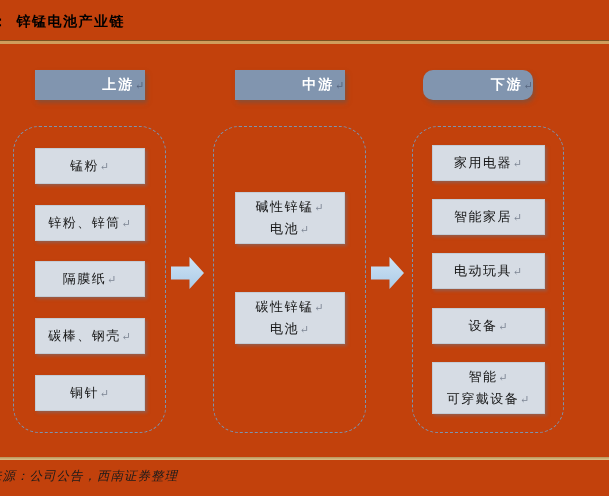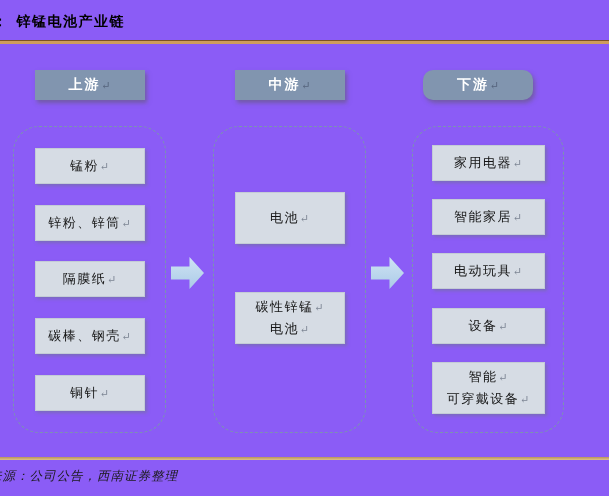--- a/index.html
+++ b/index.html
@@ -1,37 +1,37 @@
 <!DOCTYPE html>
 <html><head>
 <meta charset="utf-8">
 <style>
   html,body{margin:0;padding:0;background:#fff;}
-  .stage{position:relative;width:609px;height:496px;background:#8b5cf6;overflow:hidden;
+  .stage{position:relative;width:609px;height:496px;background:#c2410c;overflow:hidden;
          font-family:"Liberation Serif","DejaVu Serif",serif;}
 
   
   .title-row{position:absolute;left:-7px;top:13px;font-size:14px;font-weight:bold;
              color:#000;letter-spacing:1.5px;white-space:nowrap;}
   .title-row .title-text{margin-left:8px;}
   .top-rule{position:absolute;left:0;top:40px;width:609px;height:4px;
             background:linear-gradient(to bottom,#7c5120 0 30%,#cf9d5c 30% 100%);}
   .bottom-rule{position:absolute;left:0;top:457px;width:609px;height:3px;
                background:linear-gradient(to bottom,#b9945a,#ddc08a);}
   .source-note{position:absolute;left:-11px;top:468px;font-size:12.5px;font-style:italic;
                color:#1b1b1b;letter-spacing:1px;white-space:nowrap;}
 
   
   .column{position:absolute;top:70px;}
   .c0{left:13px;width:153px;}
   .c1{left:213px;width:153px;}
   .c2{left:412px;width:152px;}
 
   .header-box{position:relative;margin:0 auto;width:110px;height:30px;background:#8195af;
-              color:#fff;display:flex;align-items:center;justify-content:center;
+              color:#fff;display:flex;align-items:center;justify-content:flex-end;
               font-size:14px;font-weight:bold;letter-spacing:2px;
               box-shadow:2px 3px 4px rgba(90,90,90,.5);}
   .c2 .header-box{margin:0 0 0 11px;border-radius:10px;}
   .header-box .ret{color:#55647c;font-weight:normal;}
 
   .group{margin-top:26px;height:307px;box-sizing:border-box;border:1px dashed #7b93b0;
          border-radius:26px;display:flex;flex-direction:column;align-items:center;
          justify-content:space-evenly;}
   .c1 .group{justify-content:flex-start;padding-top:65px;gap:48px;}
 
@@ -84,20 +84,21 @@
           </div>
         </div>
       </div>
       <div class="column c1">
         <div class="header-box">
           <span>中游</span>
           <span class="ret">↵</span>
         </div>
         <div class="group">
           <div class="item-box">
+            <div class="item-line"><span>碱性锌锰</span><span class="ret">↵</span></div>
             <div class="item-line"><span>电池</span><span class="ret">↵</span></div>
           </div>
           <div class="item-box">
             <div class="item-line"><span>碳性锌锰</span><span class="ret">↵</span></div>
             <div class="item-line"><span>电池</span><span class="ret">↵</span></div>
           </div>
         </div>
       </div>
       <div class="column c2">
         <div class="header-box">

